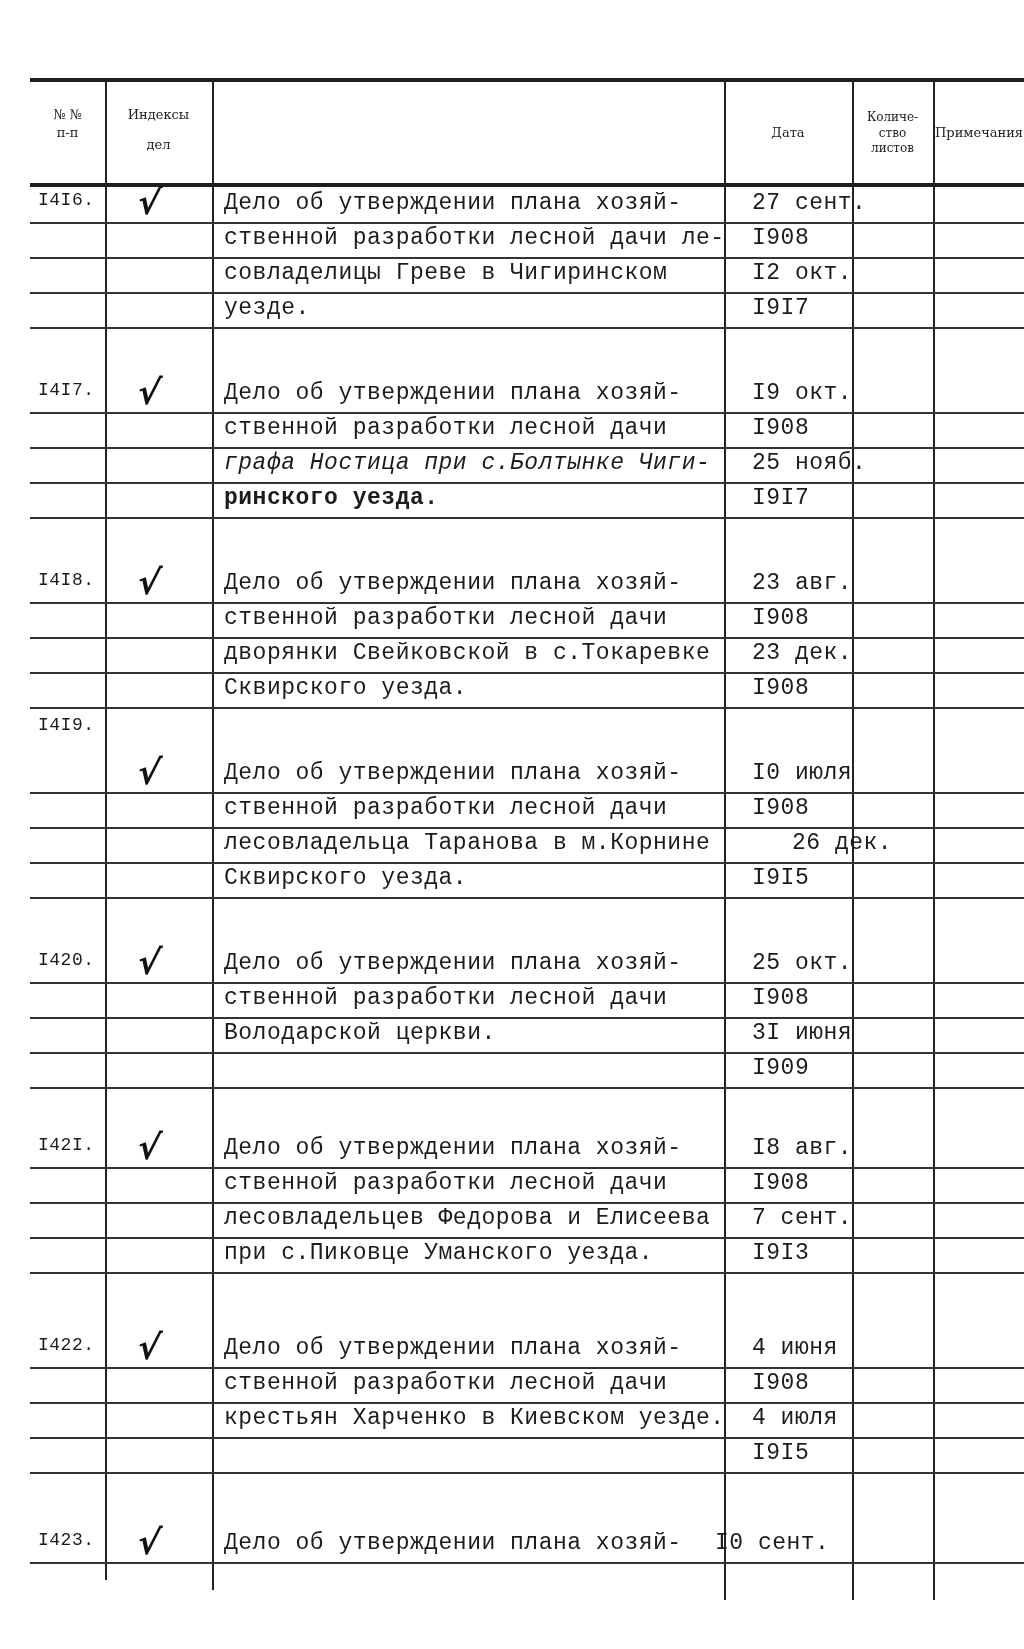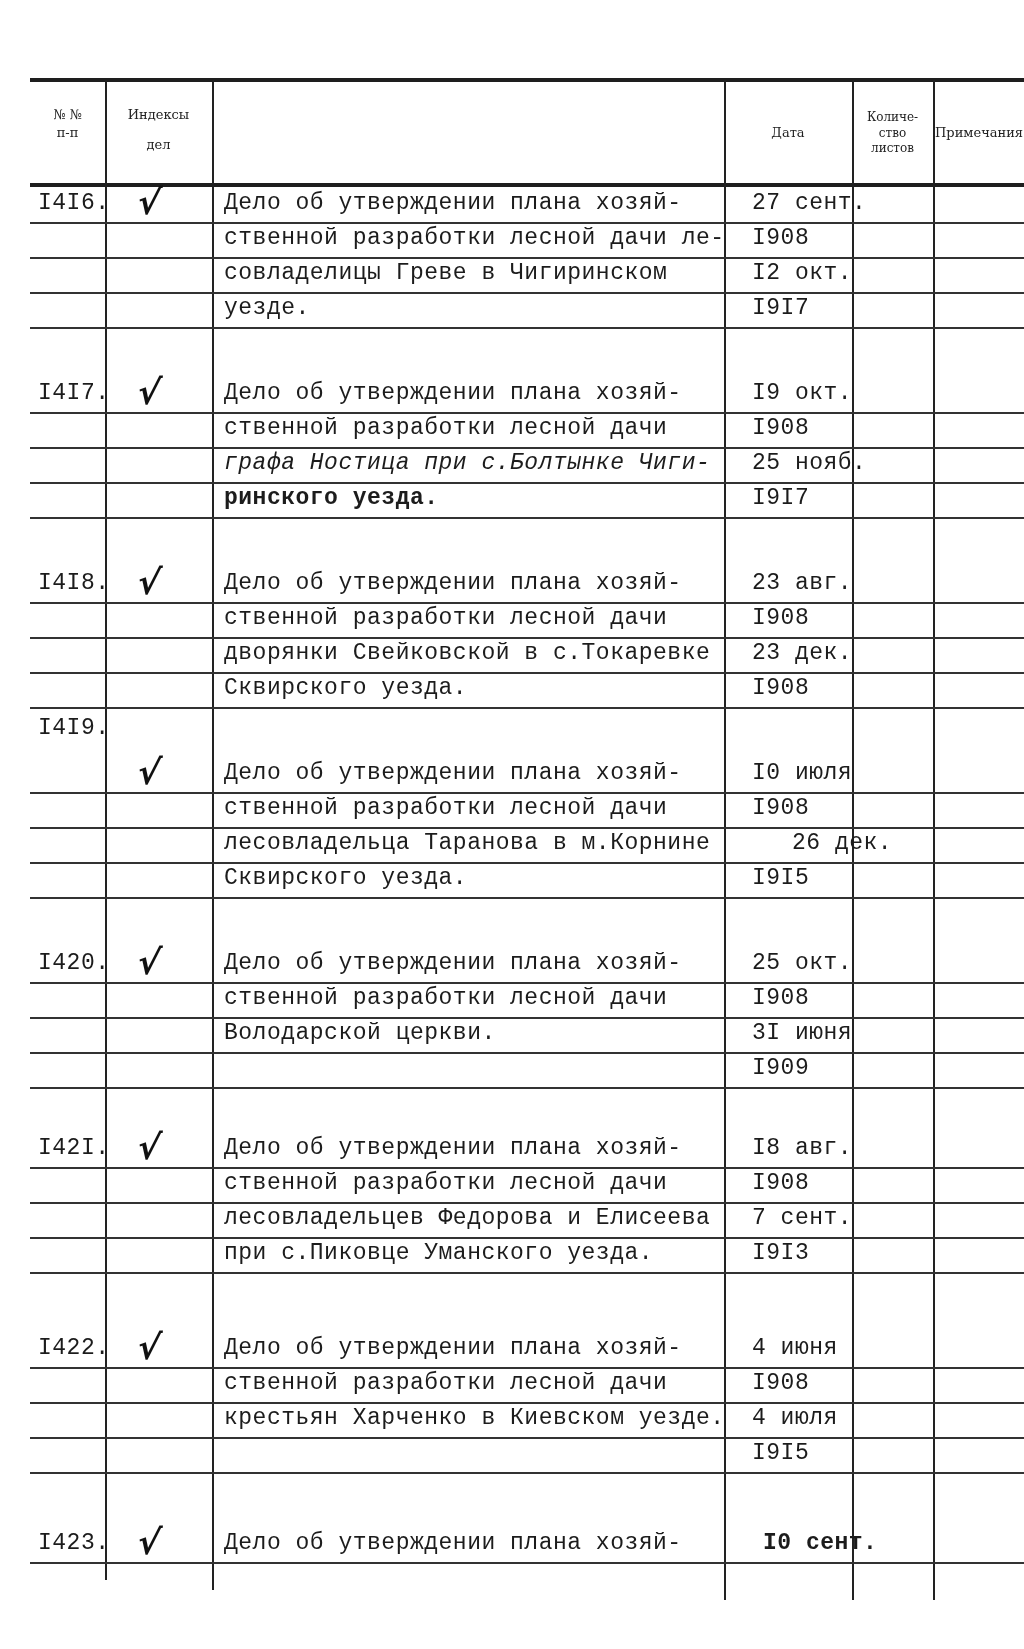--- a/index.html
+++ b/index.html
@@ -7,21 +7,21 @@
       width: 1024px; height: 1649px; background: #fff; position: relative; overflow: hidden;
       color: #1a1a1a;
     }
     .page { position: absolute; left: 0; top: 0; width: 1024px; height: 1649px; }
     .rule-top { position: absolute; left: 30px; right: 0; top: 78px; height: 4px; background: #1e1e1e; }
     .rule-head { position: absolute; left: 30px; right: 0; top: 183px; height: 4px; background: #1e1e1e; }
     .vline { position: absolute; width: 1.5px; background: #222; }
     .hdr { position: absolute; font-family: "DejaVu Serif", serif; font-size: 13px; text-align: center; line-height: 1.35; color: #222; }
     .hline { position: absolute; height: 1.5px; background: #333; }
     .cell { position: absolute; font-family: "Liberation Mono", "DejaVu Sans Mono", monospace; font-size: 23px; white-space: nowrap; color: #1c1c1c; letter-spacing: 0.5px; }
-    .num { font-size: 23px; font-family: Liberation Mono, monospace; }
+    .num { font-size: 18px; font-family: Liberation Mono, monospace; }
     .check { position: absolute; font-family: "DejaVu Sans", sans-serif; font-size: 34px; font-weight: bold; color: #111; transform: skewX(-8deg); }
   </style>
 </head>
 <body>
 
 <div class="page">
   <div class="rule-top"></div>
   <div class="rule-head"></div>
 
   <div class="vline" style="left:105px; top:80px; height:1500px;"></div>
@@ -139,16 +139,16 @@
       <div class="cell" style="left:752px; top:1370px;">I908</div>
       <div class="hline" style="left:30px; width:994px; top:1402px;"></div>
       <div class="cell" style="left:224px; top:1405px;">крестьян Харченко в Киевском уезде.</div>
       <div class="cell" style="left:752px; top:1405px;">4 июля</div>
       <div class="hline" style="left:30px; width:994px; top:1437px;"></div>
       <div class="cell" style="left:752px; top:1440px;">I9I5</div>
       <div class="hline" style="left:30px; width:994px; top:1472px;"></div>
       <div class="cell num" style="left:38px; top:1530px;">I423.</div>
       <div class="check" style="left:138px; top:1522px;">√</div>
       <div class="cell" style="left:224px; top:1530px;">Дело об утверждении плана хозяй-</div>
-      <div class="cell" style="left:763px; top:1530px;font-weight:bold;">I0 сент.</div>
+      <div class="cell" style="left:715px; top:1530px;">I0 сент.</div>
       <div class="hline" style="left:30px; width:994px; top:1562px;"></div>
     </div>
 </div>
 
 </body></html>

